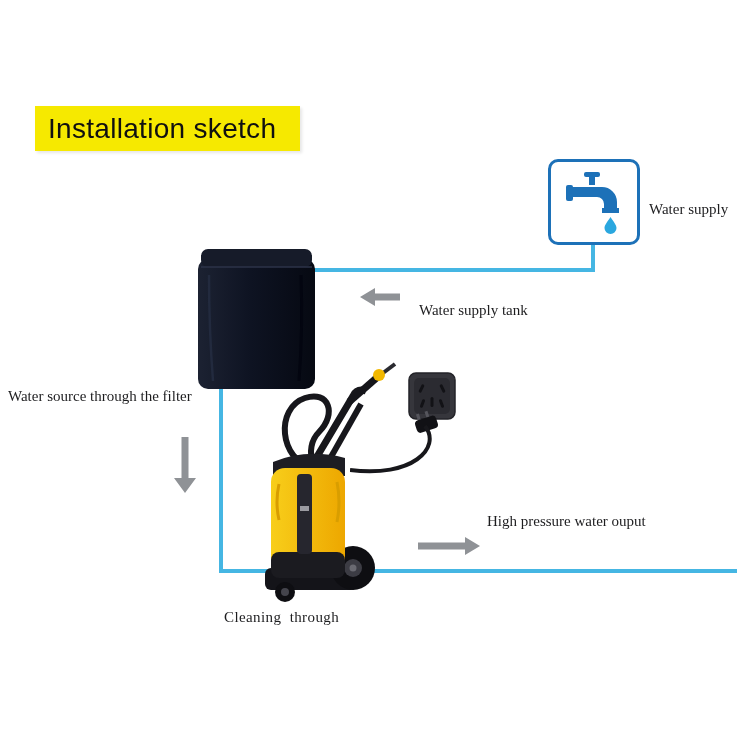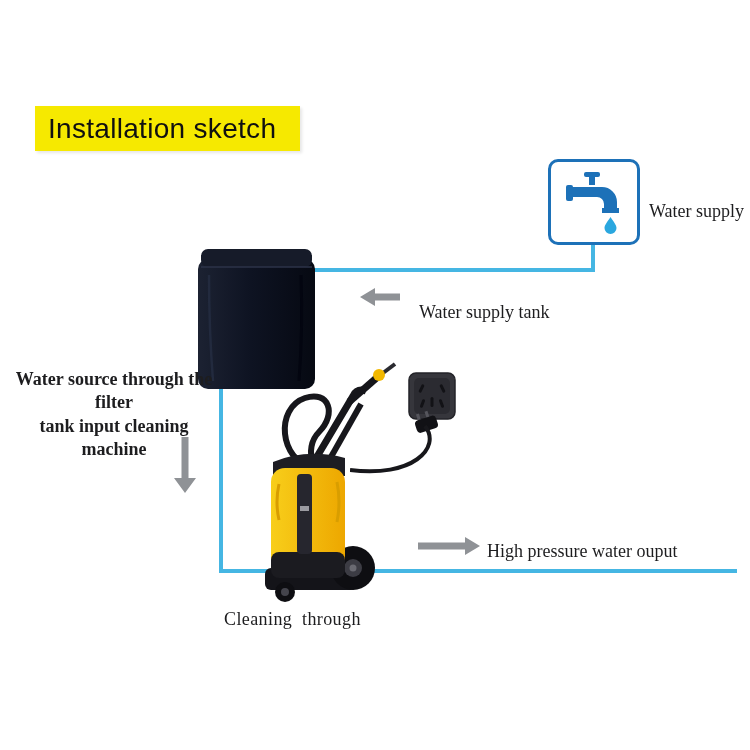--- a/index.html
+++ b/index.html
@@ -37,25 +37,25 @@
   .socket{position:absolute;left:408px;top:372px;width:48px;height:66px;z-index:3;}
   .cord{position:absolute;left:350px;top:420px;width:110px;height:60px;z-index:3;}
   .dark-line{stroke:#17171c;}
   
   .arrow{position:absolute;z-index:2;}
   .arrow polygon{fill:var(--arrow-gray,#8f9296);}
   .arrow-left{left:360px;top:288px;width:40px;height:18px;}
   .arrow-down{left:174px;top:437px;width:22px;height:56px;}
   .arrow-right{left:418px;top:537px;width:62px;height:18px;}
   
-  .lbl{position:absolute;font-size:18px;line-height:1.3;z-index:4;white-space:nowrap;}
+  .lbl{position:absolute;font-size:15px;line-height:1.3;z-index:4;white-space:nowrap;}
   .lbl-water-supply{left:649px;top:200px;}
   .lbl-supply-input{left:419px;top:301px;}
-  .lbl-filter-note{left:8px;top:368px;width:212px;text-align:center;font-weight:700;white-space:normal;}
-  .lbl-high-pressure{left:487px;top:540px;}
+  .lbl-filter-note{left:8px;top:387px;width:212px;font-weight:400;white-space:normal;}
+  .lbl-high-pressure{left:487px;top:512px;}
   .lbl-cleaning{left:224px;top:608px;white-space:pre;letter-spacing:0.4px;}
 </style>
 </head>
 <body>
 
 <div class="canvas">
 
   <div class="banner">
     <span>Installation sketch</span>
   </div>
@@ -92,21 +92,20 @@
     <path d="M106,28 q2,55 -2,106" stroke="#030510" stroke-width="3" fill="none"></path>
   </svg>
 
   <svg class="arrow arrow-left" viewBox="0 0 40 18">
     <polygon points="0,9 15,0 15,5.5 40,5.5 40,12.5 15,12.5 15,18"></polygon>
   </svg>
   <div class="lbl lbl-supply-input">Water supply tank</div>
 
   <div class="lbl lbl-filter-note">
     <span style="display:block">Water source through the filter</span>
-    <span style="display:block">tank input cleaning machine</span>
   </div>
   <svg class="arrow arrow-down" viewBox="0 0 22 56">
     <polygon points="11,56 0,41 7.5,41 7.5,0 14.5,0 14.5,41 22,41"></polygon>
   </svg>
 
   <svg class="socket" viewBox="0 0 48 66">
     <rect x="1" y="1" width="46" height="46" rx="7" fill="#36363c" stroke="#232328" stroke-width="1.5"></rect>
     <rect x="6" y="6" width="36" height="36" rx="5" fill="#2b2b31"></rect>
     <rect x="12" y="12" width="3" height="9" rx="1.5" fill="#121216" transform="rotate(25 13.5 16.5)"></rect>
     <rect x="33" y="12" width="3" height="9" rx="1.5" fill="#121216" transform="rotate(-25 34.5 16.5)"></rect>

